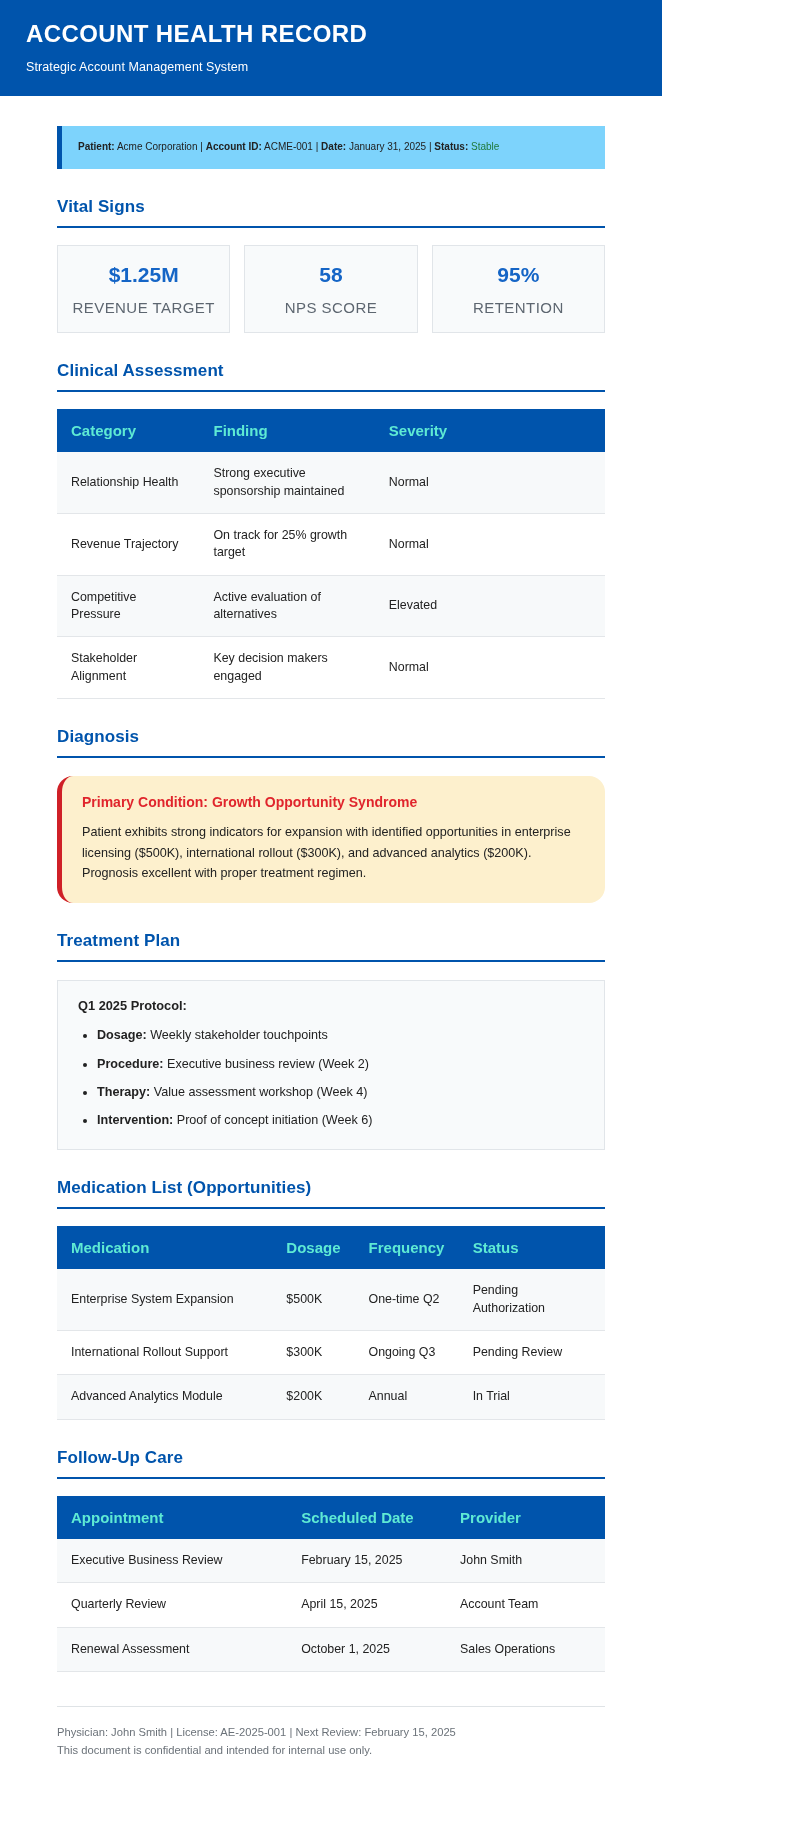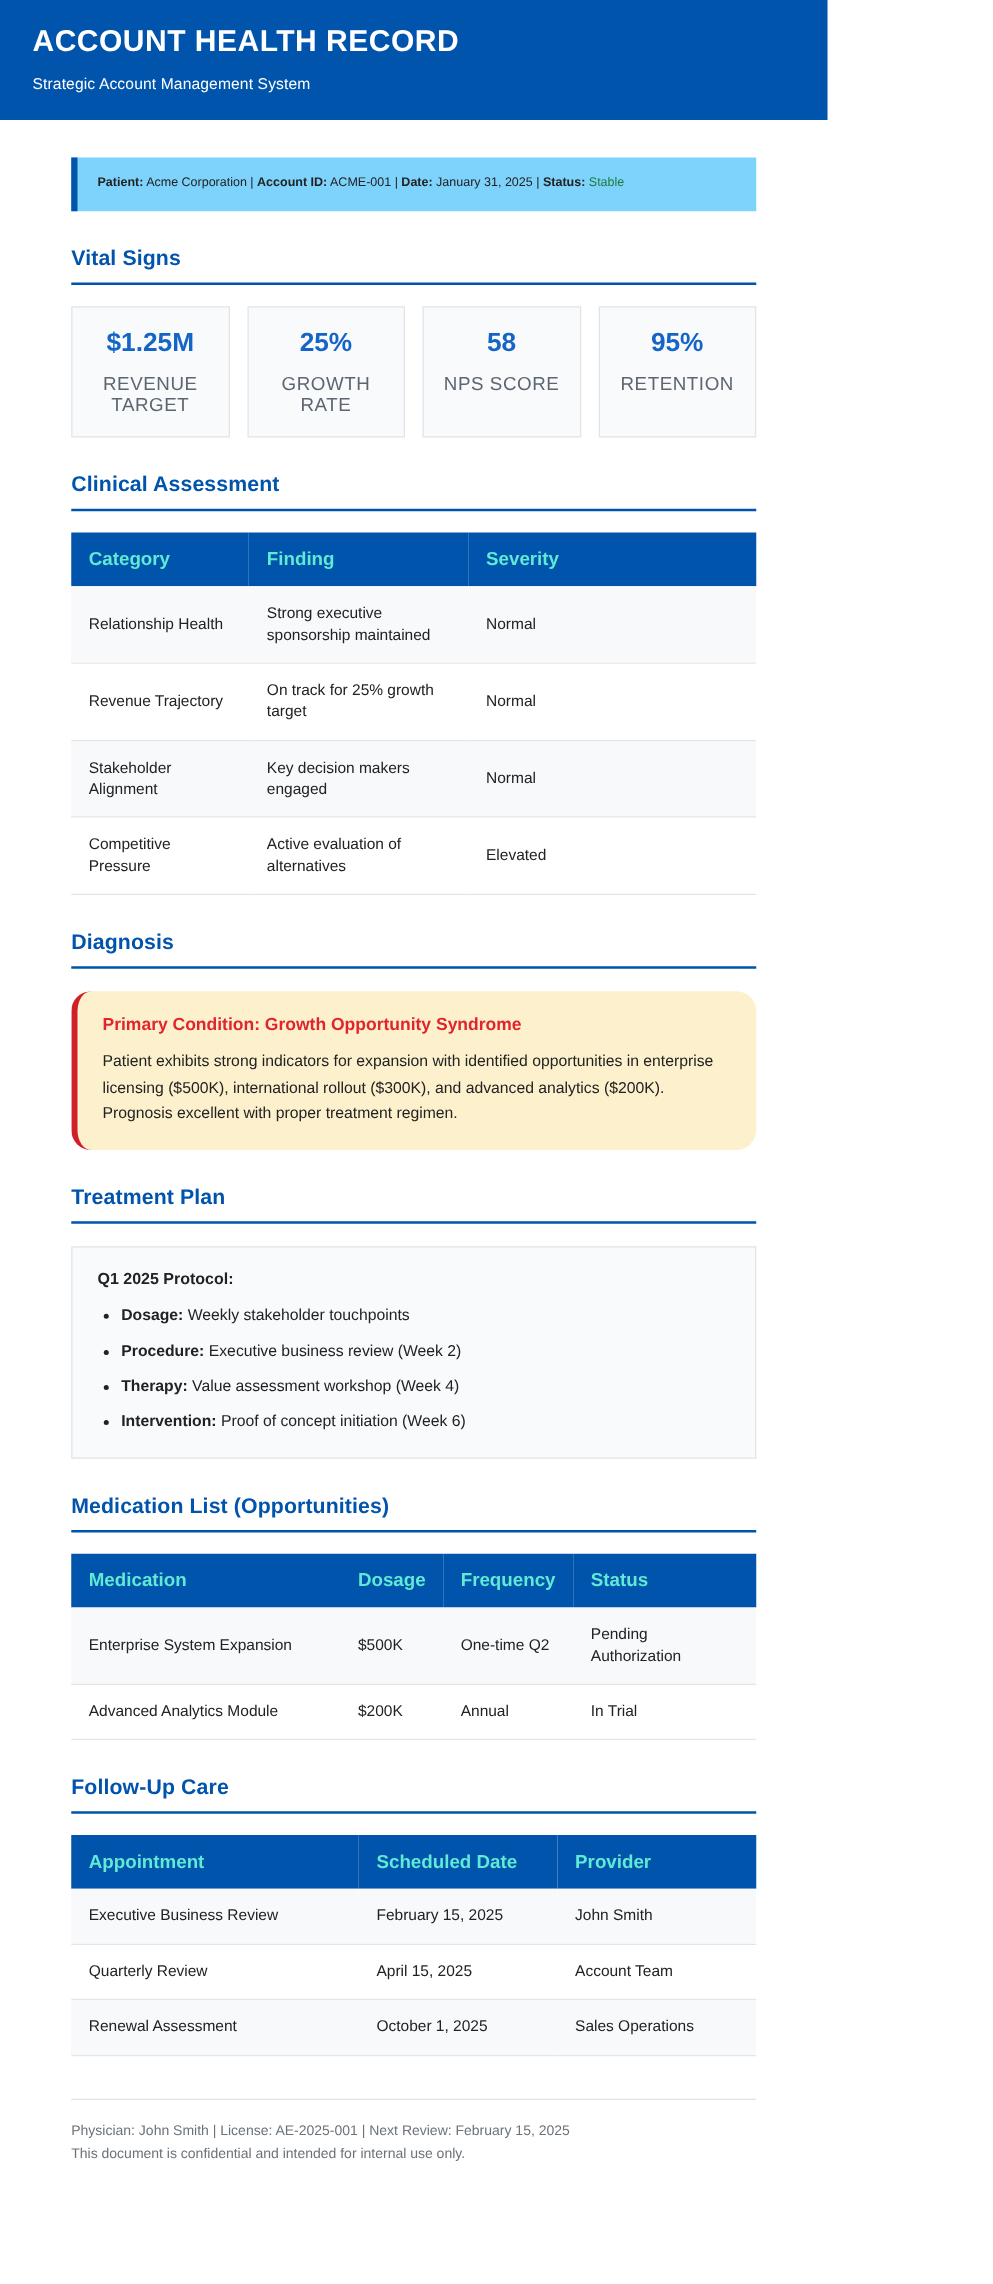--- a/index.html
+++ b/index.html
@@ -229,24 +229,20 @@
 
     <div class="section-title">Vital Signs</div>
     <div class="section-rule"></div>
 
     <div class="vitals">
       <div class="vital-card">
         <div class="vital-value">$1.25M</div>
         <div class="vital-label">REVENUE TARGET</div>
       </div>
       <div class="vital-card">
-        <div class="vital-value">25%</div>
-        <div class="vital-label">GROWTH RATE</div>
-      </div>
-      <div class="vital-card">
         <div class="vital-value">58</div>
         <div class="vital-label">NPS SCORE</div>
       </div>
       <div class="vital-card">
         <div class="vital-value">95%</div>
         <div class="vital-label">RETENTION</div>
       </div>
     </div>
 
     <div class="section-title">Clinical Assessment</div>
@@ -270,28 +266,28 @@
           <td>Relationship Health</td>
           <td>Strong executive sponsorship maintained</td>
           <td class="sev-normal">Normal</td>
         </tr>
         <tr>
           <td>Revenue Trajectory</td>
           <td>On track for 25% growth target</td>
           <td class="sev-normal">Normal</td>
         </tr>
         <tr>
+          <td>Competitive Pressure</td>
+          <td>Active evaluation of alternatives</td>
+          <td class="sev-elevated">Elevated</td>
+        </tr>
+        <tr>
           <td>Stakeholder Alignment</td>
           <td>Key decision makers engaged</td>
           <td class="sev-normal">Normal</td>
-        </tr>
-        <tr>
-          <td>Competitive Pressure</td>
-          <td>Active evaluation of alternatives</td>
-          <td class="sev-elevated">Elevated</td>
         </tr>
       </tbody>
     </table>
 
     <div class="section-title">Diagnosis</div>
     <div class="section-rule"></div>
 
     <div class="diagnosis-box">
       <div class="diagnosis-heading">Primary Condition: Growth Opportunity Syndrome</div>
       <div class="diagnosis-text">Patient exhibits strong indicators for expansion with identified opportunities in enterprise licensing ($500K), international rollout ($300K), and advanced analytics ($200K). Prognosis excellent with proper treatment regimen.</div>
@@ -341,20 +337,26 @@
         </tr>
       </thead>
       <tbody>
         <tr>
           <td>Enterprise System Expansion</td>
           <td>$500K</td>
           <td>One-time Q2</td>
           <td>Pending Authorization</td>
         </tr>
         <tr>
+          <td>International Rollout Support</td>
+          <td>$300K</td>
+          <td>Ongoing Q3</td>
+          <td>Pending Review</td>
+        </tr>
+        <tr>
           <td>Advanced Analytics Module</td>
           <td>$200K</td>
           <td>Annual</td>
           <td>In Trial</td>
         </tr>
       </tbody>
     </table>
 
     <div class="section-title">Follow-Up Care</div>
     <div class="section-rule"></div>

